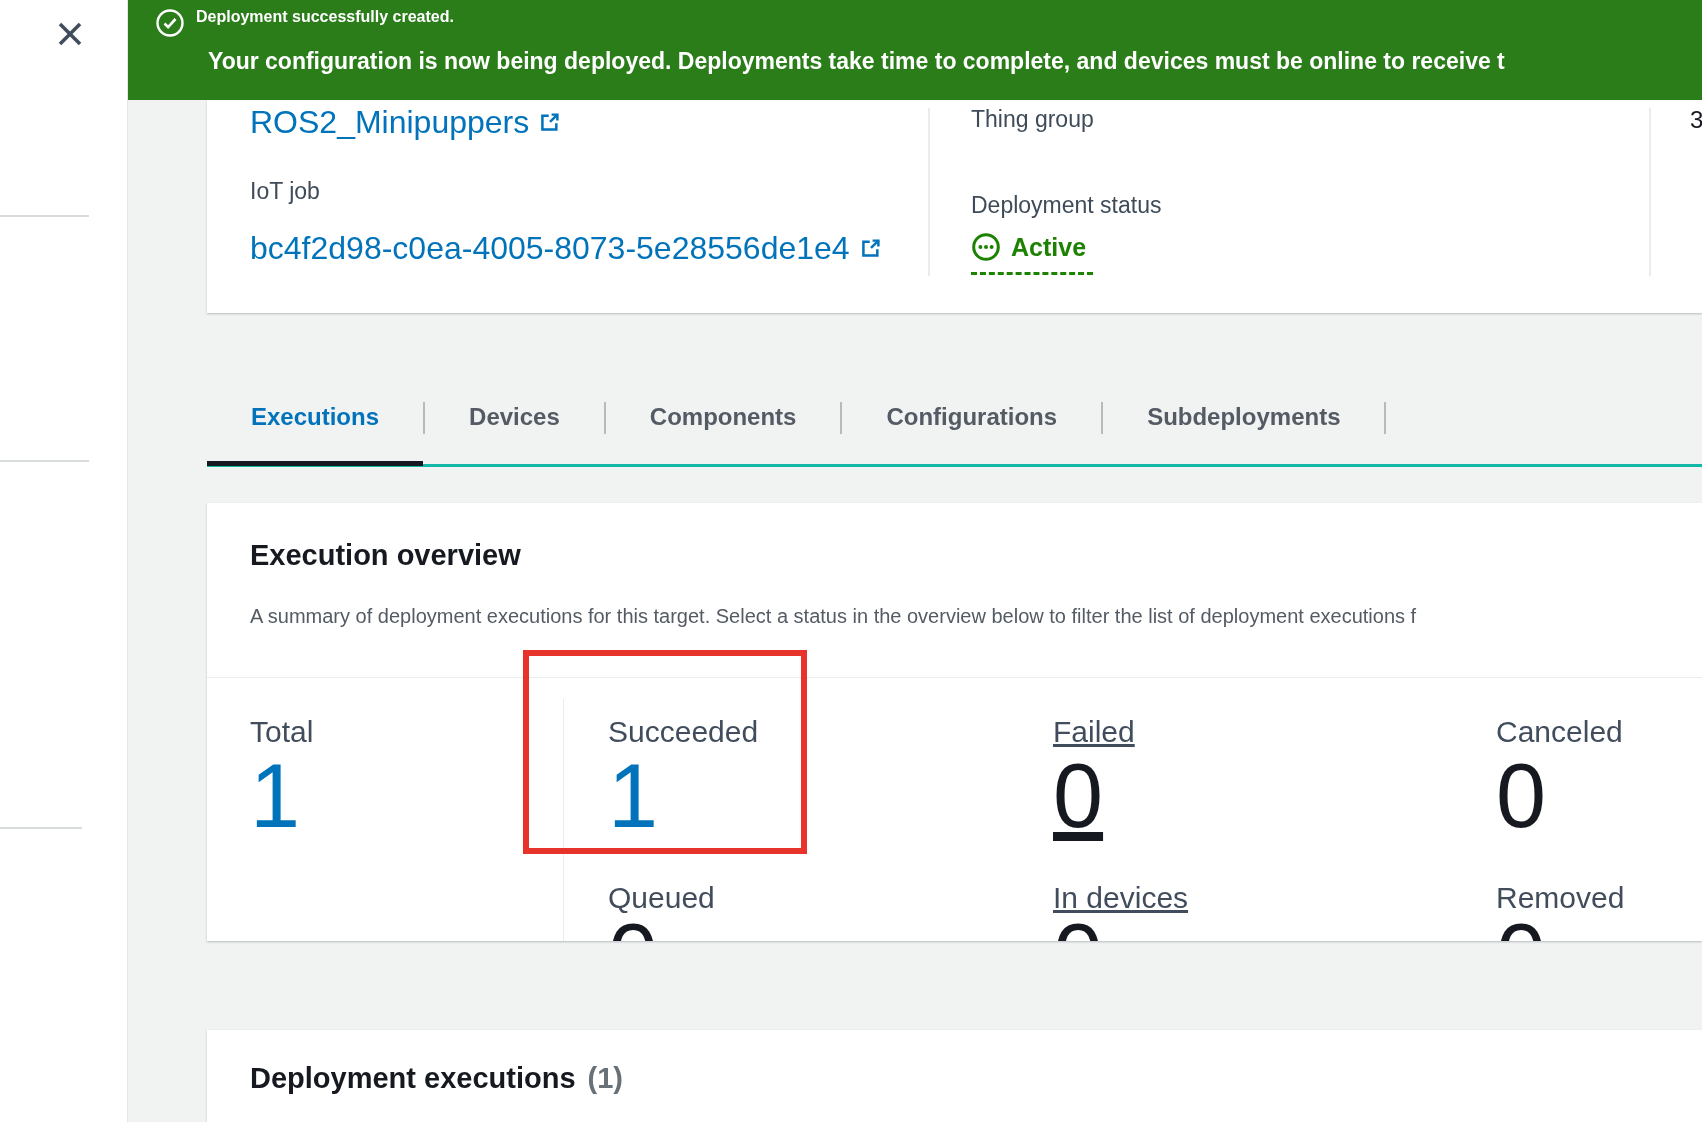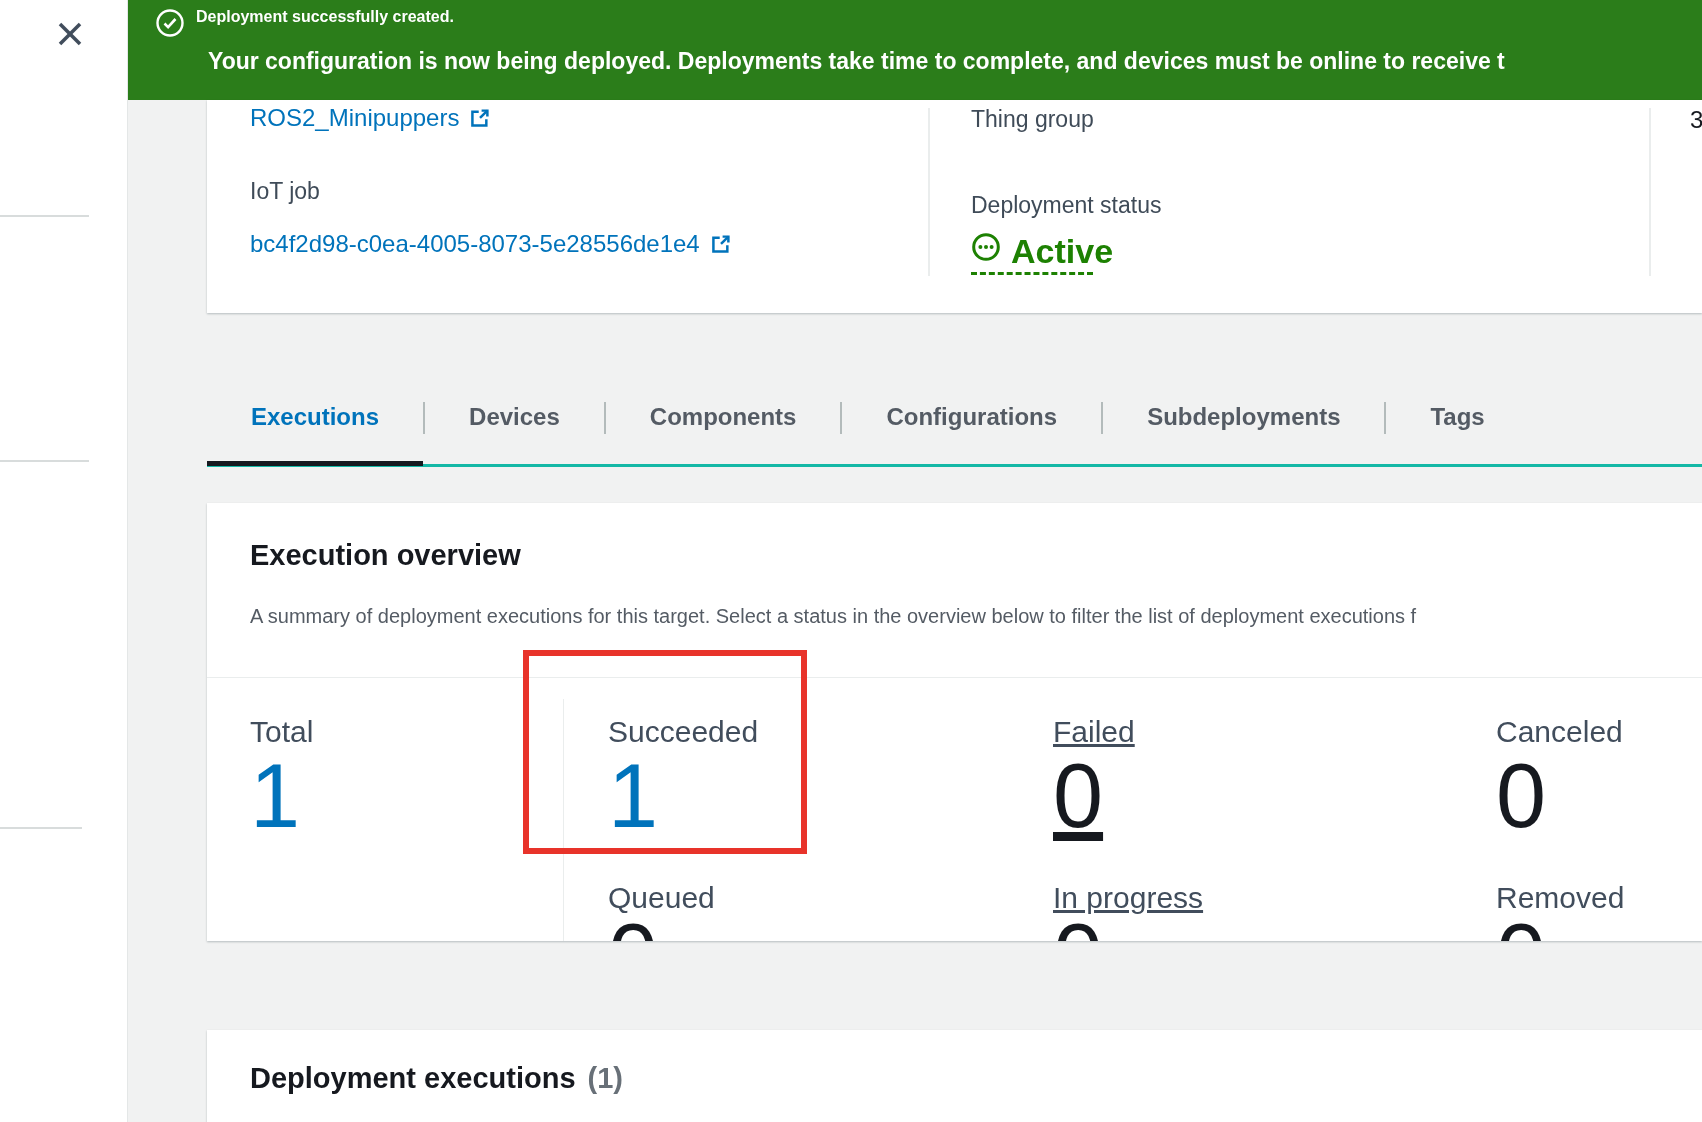--- a/index.html
+++ b/index.html
@@ -23,22 +23,22 @@
   .banner-title { position:absolute; left:68px; top:8px; font-size:16px; font-weight:bold; white-space:nowrap; }
   .banner-msg { position:absolute; left:80px; top:48px; font-size:23px; font-weight:bold; white-space:nowrap; }
   
   .card { position:absolute; left:207px; width:1495px; background:#fff; box-shadow:0 1px 2px rgba(0,28,36,.25); }
   
   .top-card { top:100px; height:213px; }
   .v-div { position:absolute; top:8px; height:168px; width:0; border-left:2px solid #eaeded; }
   .v-div.d1 { left:721px; }
   .v-div.d2 { left:1442px; }
   .field-label { position:absolute; font-size:23px; color:#3f4b58; white-space:nowrap; }
-  .link-row { position:absolute; display:flex; align-items:center; gap:10px; font-size:24px; color:#0073bb; text-decoration:none; white-space:nowrap; cursor:pointer; }
-  .status-row { position:absolute; display:flex; gap:10px; font-size:34px; font-weight:bold; color:#1d8102; cursor:pointer; }
+  .link-row { position:absolute; display:flex; align-items:center; gap:10px; font-size:32px; color:#0073bb; text-decoration:none; white-space:nowrap; cursor:pointer; }
+  .status-row { position:absolute; display:flex; align-items:center; gap:10px; font-size:25px; font-weight:bold; color:#1d8102; cursor:pointer; }
   .status-dash { position:absolute; left:764px; top:172px; width:122px; border-top:3px dashed #1d8102; }
   .partial-val { position:absolute; left:1483px; top:6px; font-size:24px; color:#16191f; white-space:nowrap; }
   
   .tabs { position:absolute; left:207px; top:390px; width:1495px; height:77px; display:flex; align-items:stretch; border-bottom:3px solid #14b8a6; }
   .tab { position:relative; display:flex; align-items:center; padding:0 44px 20px; font-size:24px; font-weight:bold; color:#545b64; cursor:pointer; white-space:nowrap; }
   .tab.active { color:#0073bb; }
   .tab.active::after { content:""; position:absolute; left:0; right:0; bottom:-2px; height:5px; background:#16191f; }
   .tab-sep { width:2px; height:32px; background:#b3bbbb; align-self:center; margin-bottom:18px; }
   
   .exec-card { top:503px; height:438px; overflow:hidden; }
@@ -147,23 +147,20 @@
     </div>
   <div class="tab-sep"></div>
   <div class="tab">
       <span>Configurations</span>
     </div>
   <div class="tab-sep"></div>
   <div class="tab">
       <span>Subdeployments</span>
     </div>
   <div class="tab-sep"></div>
-  <div class="tab">
-      <span>Tags</span>
-    </div>
 </div>
 
 <div class="card exec-card">
   <div class="section-title">Execution overview</div>
   <div class="section-desc">A summary of deployment executions for this target. Select a status in the overview below to filter the list of deployment executions f</div>
   <div class="header-rule"></div>
 
   <div class="stat-label cx0 ry1l">Total</div>
   <div class="stat-value blue cx0 ry1v">1</div>
 
@@ -174,21 +171,21 @@
 
   <div class="stat-label cx2 ry1l">Failed</div>
   <div class="stat-value cx2 ry1v">0</div>
 
   <div class="stat-label cx3 ry1l">Canceled</div>
   <div class="stat-value cx3 ry1v">0</div>
 
   <div class="stat-label cx1 ry2l">Queued</div>
   <div class="stat-value cx1 ry2v">0</div>
 
-  <div class="stat-label cx2 ry2l">In progress</div>
+  <div class="stat-label cx2 ry2l">In devices</div>
   <div class="stat-value cx2 ry2v">0</div>
 
   <div class="stat-label cx3 ry2l">Removed</div>
   <div class="stat-value cx3 ry2v">0</div>
 </div>
 
 <div class="highlight-box"></div>
 
 <div class="card bottom-card">
   <div class="bottom-title">

